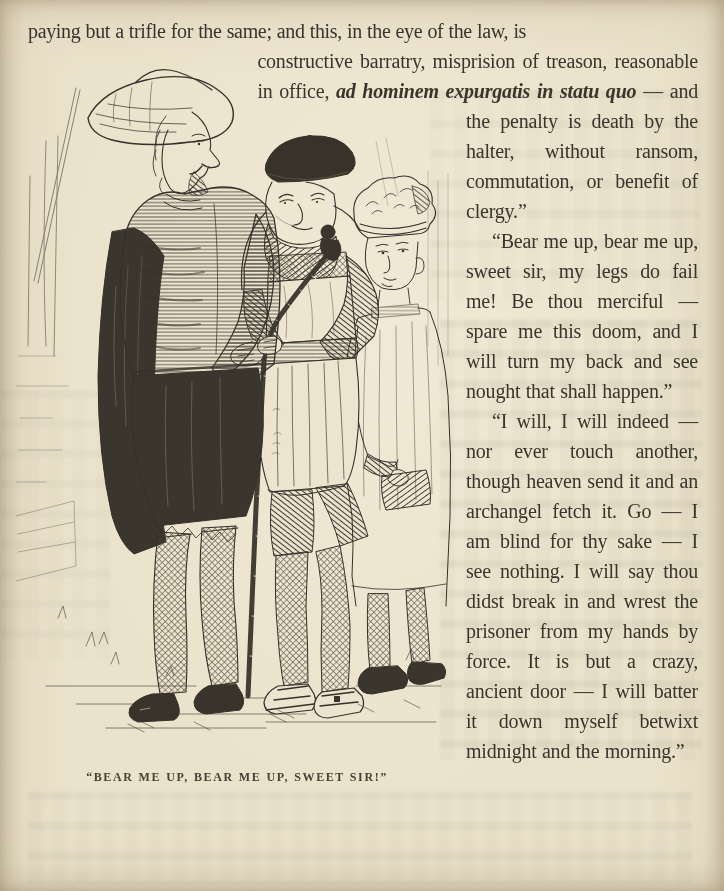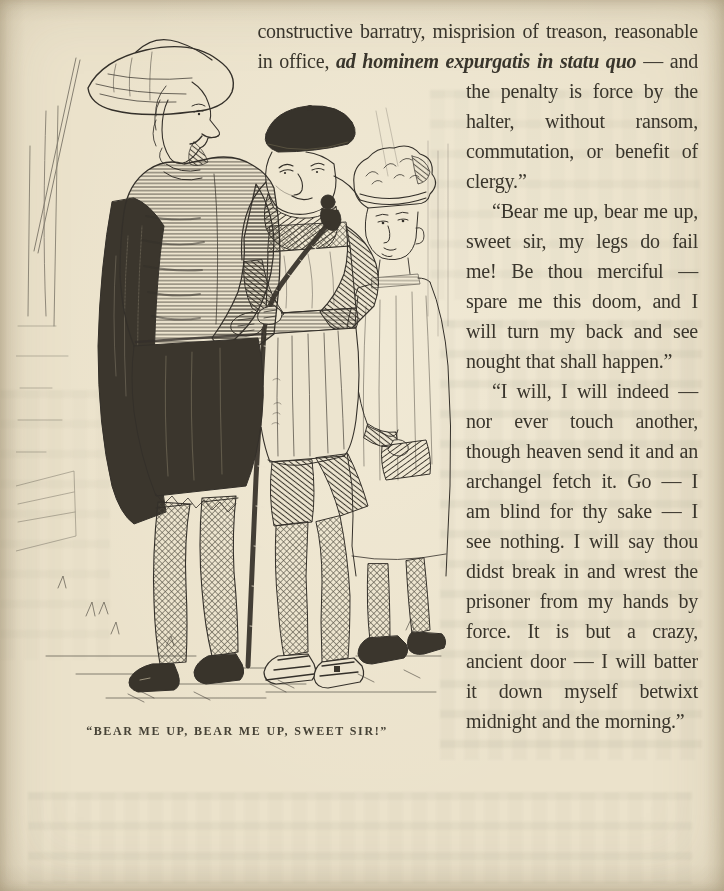--- a/index.html
+++ b/index.html
@@ -28,36 +28,37 @@
   .ind{text-indent:26px;}
   .latin{font-style:italic;font-weight:bold;}
   .fig{
     float:left;display:block;width:442px;height:744px;
     margin:0 8px 8px -12px;
     shape-outside:polygon(0 0, 51% 0, 51% 75px, 100% 75px, 100% 100%, 0 100%);
     shape-margin:6px;
   }
   .fig svg{display:block;}
   .caption{
-    display:block;margin-top:0;text-align:center;
+    display:block;margin-top:16px;text-align:center;
     font-size:12px;font-weight:bold;letter-spacing:1.6px;color:#464236;
   }
 </style>
 </head>
 <body>
 
 <div class="page">
 
   <div class="ghost" style="left:430px;top:90px;width:270px;height:210px;opacity:.55;"></div>
   <div class="ghost" style="left:440px;top:320px;width:262px;height:440px;opacity:.75;"></div>
   <div class="ghost" style="left:28px;top:792px;width:664px;height:92px;opacity:.6;"></div>
   <div class="ghost" style="left:0px;top:390px;width:110px;height:270px;opacity:.45;"></div>
 
   <div class="text">
 
+    <div class="para line1">paying but a trifle for the same; and this, in the eye of the law, is</div>
 
     <p class="para">
       <span class="fig">
         <svg width="442" height="700" viewBox="0 0 442 700">
           <defs>
             <pattern id="hH" width="4" height="3.6" patternUnits="userSpaceOnUse">
                 <path d="M0 1.8 H4" stroke="#3a352c" stroke-width="0.85"></path>
               </pattern>
             <pattern id="hV" width="7" height="6" patternUnits="userSpaceOnUse">
                 <path d="M3.5 0 V6" stroke="#3a352c" stroke-width="0.8" opacity="0.75"></path>
@@ -199,20 +200,20 @@
               <path d="M84 78 Q120 88 160 86 M80 68 Q118 78 170 78 M92 58 Q130 66 176 62" stroke-width="0.9" opacity="0.8"></path>
               <path d="M100 48 Q96 64 98 76 M116 42 Q112 60 114 80 M136 36 Q133 58 134 84" stroke-width="0.8" opacity="0.6"></path>
             </g>
 
             <g opacity="0.6">
               <path d="M112 678 l16 8 m-6 -12 l16 8 m40 -6 l16 8 m60 -16 l16 8 m-8 -12 l16 8 m64 -14 l16 8 m30 -12 l16 8" stroke-width="0.9"></path>
             </g>
           </g>
         </svg>
         <span class="caption">“BEAR ME UP, BEAR ME UP, SWEET SIR!”</span>
-      </span><span>constructive barratry, misprision of treason, reasonable in office, </span><span class="latin">ad hominem expurgatis in statu quo</span><span> — and the penalty is force by the halter, without ransom, commutation, or benefit of clergy.”</span>
+      </span><span>constructive barratry, misprision of treason, reasonable in office, </span><span class="latin">ad hominem expurgatis in statu quo</span><span> — and the penalty is death by the halter, without ransom, commutation, or benefit of clergy.”</span>
     </p>
 
     <p class="para ind">“Bear me up, bear me up, sweet sir, my legs do fail me! Be thou merciful — spare me this doom, and I will turn my back and see nought that shall happen.”</p>
     <p class="para ind">“I will, I will indeed — nor ever touch another, though heaven send it and an archangel fetch it. Go — I am blind for thy sake — I see nothing. I will say thou didst break in and wrest the prisoner from my hands by force. It is but a crazy, ancient door — I will batter it down myself betwixt midnight and the morning.”</p>
 
   </div>
 </div>
 
 </body></html>

